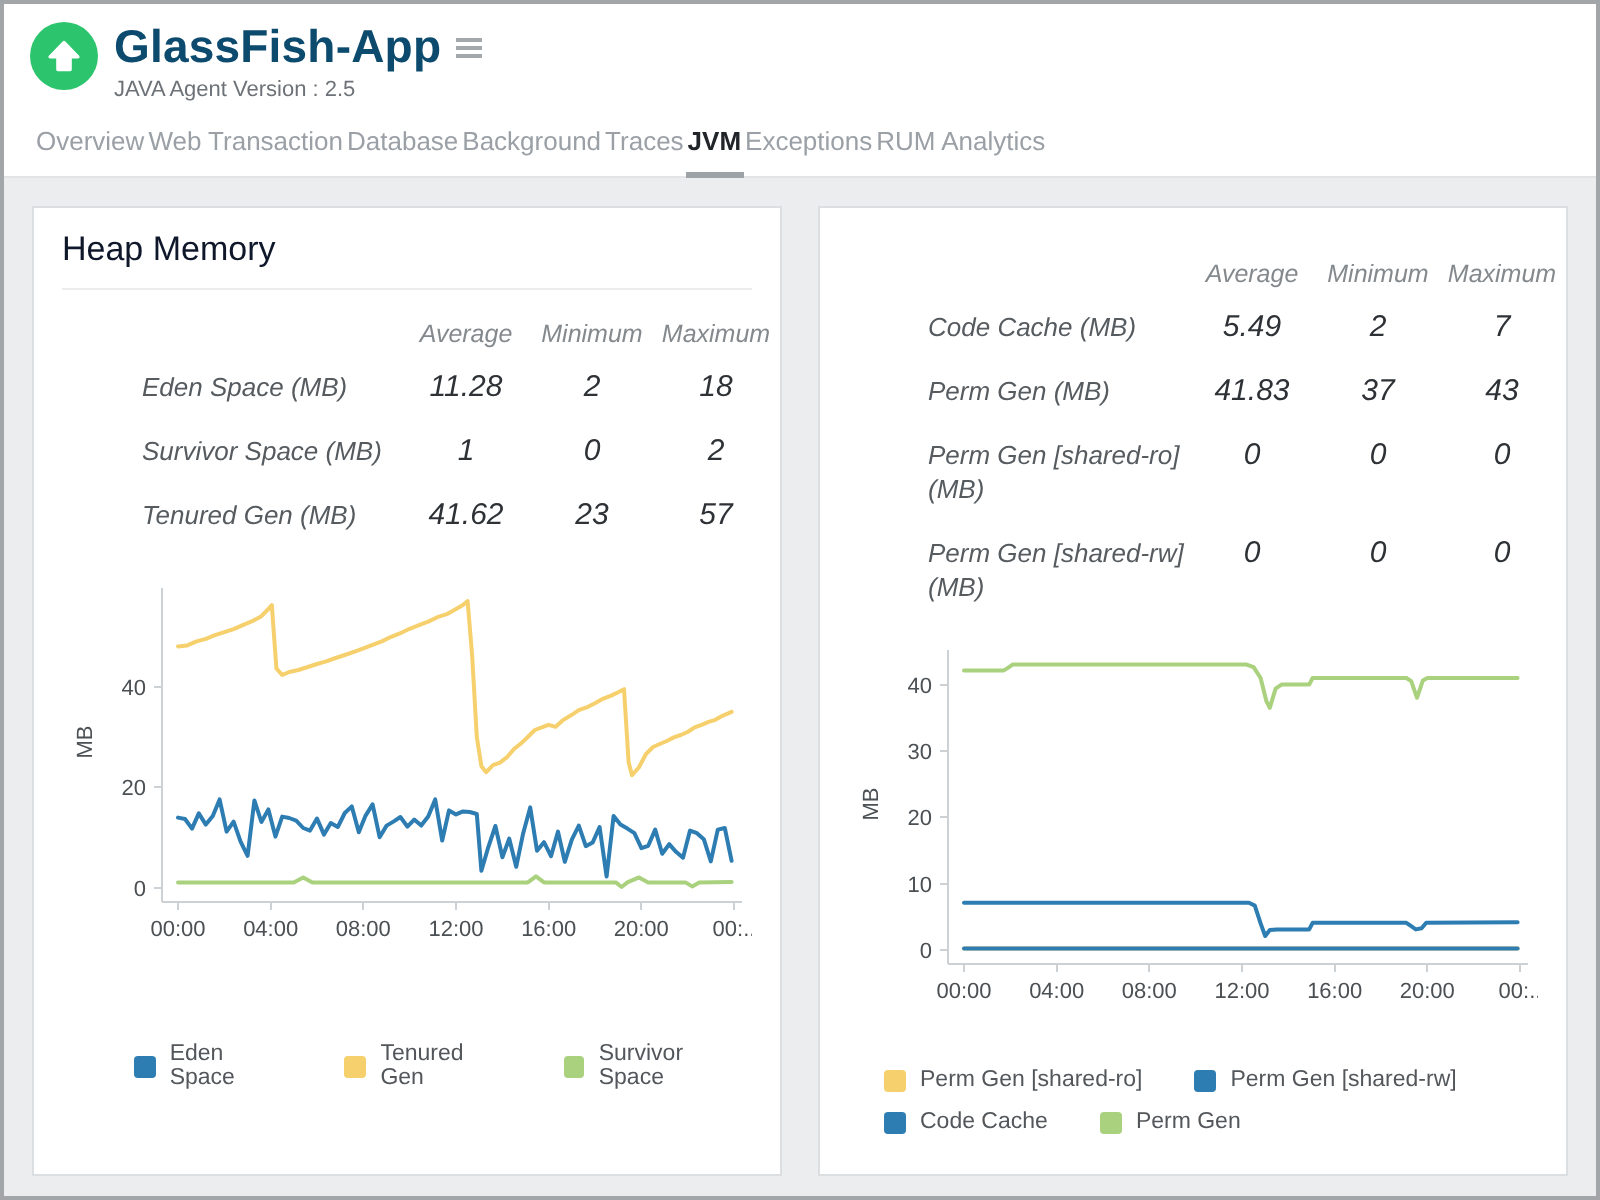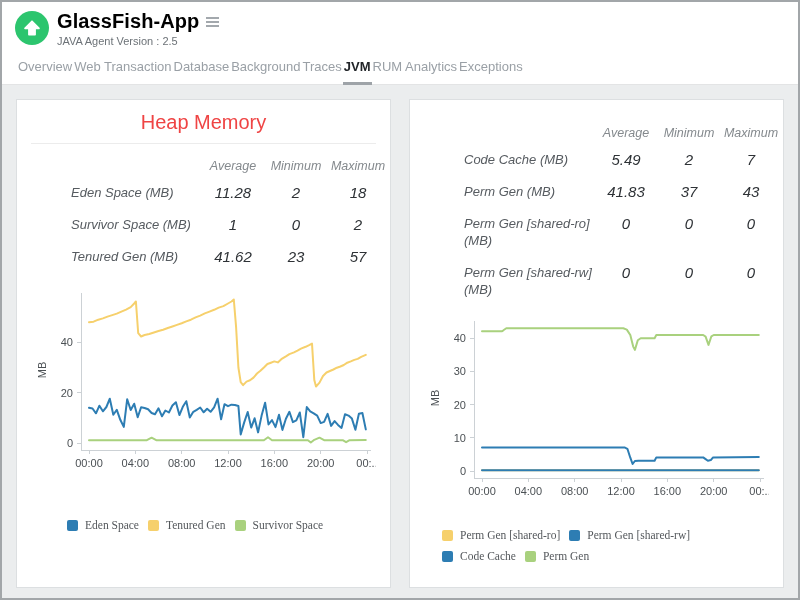--- a/index.html
+++ b/index.html
@@ -7,55 +7,55 @@
   body { font-family:"Liberation Sans", sans-serif; width:800px; height:600px; }
   .frame { width:800px; height:600px; border:2px solid #a2a6a9; background:#fff;
            display:flex; flex-direction:column; overflow:hidden; }
 
   
   .apphead { display:flex; align-items:flex-start; padding:8px 14px 2px 13px; background:#fff; }
   .appicon { width:34px; height:34px; border-radius:50%; background:#2cc56e; flex:0 0 34px;
              display:flex; align-items:center; justify-content:center; margin-top:1px; }
   .headtxt { margin-left:8px; }
   .titlerow { display:flex; align-items:center; }
-  .apptitle { font-size:20px; font-weight:bold; color:#000000; letter-spacing:0.1px; }
+  .apptitle { font-size:23px; font-weight:bold; color:#0c4a6e; letter-spacing:0.1px; }
   .burger { margin-left:5px; display:inline-flex; flex-direction:column; gap:2px; cursor:pointer; padding:2px; }
   .burger i { display:block; width:13px; height:2px; background:#a3a8ad; }
   .appsub { font-size:11px; color:#6c7277; margin-top:2px; }
 
   
   .tabbar { display:flex; padding:6px 15px 0; border-bottom:1px solid #e3e4e5; background:#fff; }
   .tab { font-size:13px; color:#9aa0a6; padding:4px 1px 8px; cursor:pointer; border-bottom:3px solid transparent; margin-bottom:-1px; white-space:nowrap; }
   .tab.active { color:#212428; font-weight:bold; border-bottom-color:#9ea3a8; }
 
   
   .content { flex:1; background:#ebedee; padding:14px 14px 10px; display:flex; gap:18px; overflow:hidden; }
   .panel { flex:1; background:#fff; border:1px solid #dcdfe1; padding:11px 14px; overflow:hidden; }
-  .ptitle { font-size:20px; color:#ef4444; padding-bottom:9px; border-bottom:1px solid #ececec;text-align:center; }
+  .ptitle { font-size:17px; color:#0f172a; padding-bottom:9px; border-bottom:1px solid #ececec; }
 
   
   .stats { width:358px; margin-top:14px; }
   .srow { display:grid; grid-template-columns:170px 64px 62px 62px; align-items:start; margin-bottom:15px;font-style:italic; }
   .srow.shead { margin-bottom:9px; }
   .lbl { font-size:13px; color:#565b60; line-height:17px; padding-left:40px; }
   .num { font-size:15px; color:#2e3236; text-align:center; line-height:17px; white-space:nowrap; }
   .hd  { font-size:12.5px; color:#84898d; }
 
   
   .chartwrap { overflow:hidden; }
   .cw0 { margin-top:20px; }
   .cw1 { margin-top:8px; }
   svg text.tick { font:11px "Liberation Sans", sans-serif; fill:#4b5054; }
   svg text.ylab { fill:#4b5054; }
 
   
   .legend { display:flex; flex-direction:column; gap:9px; margin-left:36px; }
   .lg0 { margin-top:32px; }
   .lg1 { margin-top:14px; margin-left:18px; }
-  .lrow { display:flex; gap:9px;font-family:Liberation Serif, serif; }
+  .lrow { display:flex; gap:26px; }
   .li { display:flex; align-items:center; gap:7px; cursor:pointer; }
   .li i { width:11px; height:11px; border-radius:2px; display:inline-block; }
   .li em { font-style:normal; font-size:11.5px; color:#53575b; }
 </style>
 </head>
 <body>
 
 <div class="frame">
 
   <div class="apphead">
@@ -77,22 +77,22 @@
     </div>
   </div>
 
   <div class="tabbar">
     <span class="tab">Overview</span>
     <span class="tab">Web Transaction</span>
     <span class="tab">Database</span>
     <span class="tab">Background</span>
     <span class="tab">Traces</span>
     <span class="tab active">JVM</span>
+    <span class="tab">Exceptions</span>
     <span class="tab">RUM Analytics</span>
-    <span class="tab">Exceptions</span>
   </div>
 
   <div class="content">
 
     <div class="panel">
       <div class="ptitle">Heap Memory</div>
 
       <div class="stats">
         <div class="srow shead">
           <span class="lbl"></span>

